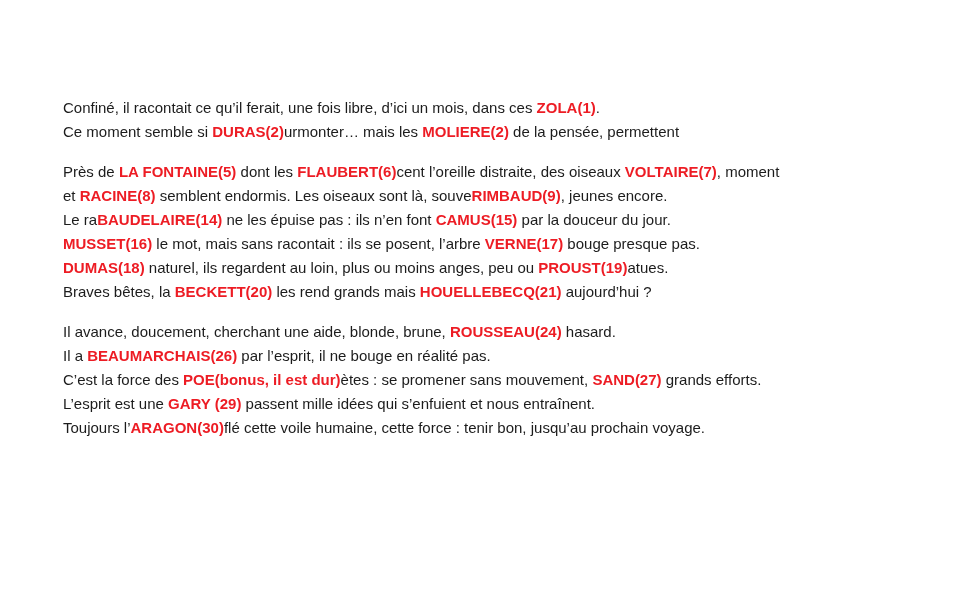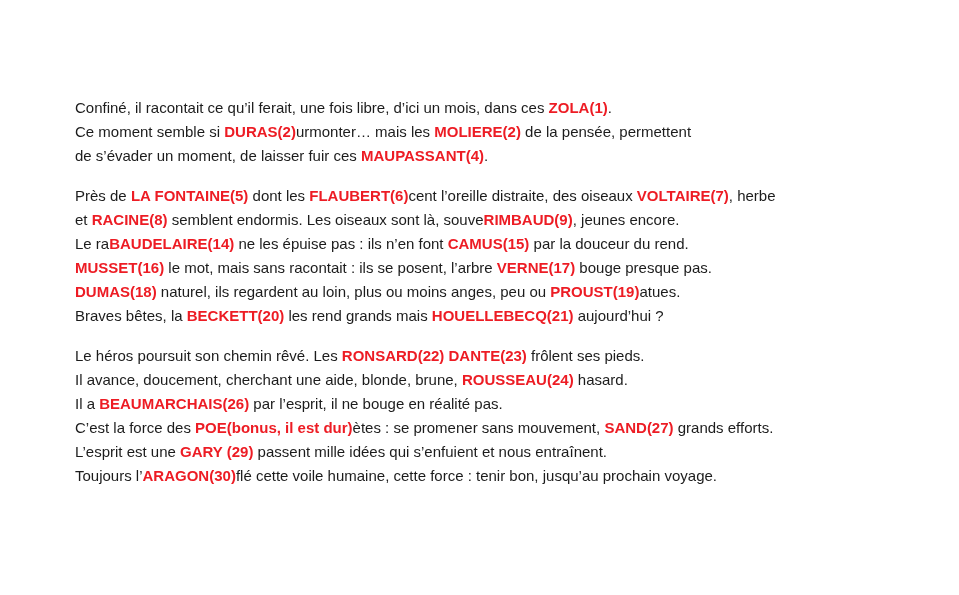--- a/index.html
+++ b/index.html
@@ -14,21 +14,21 @@
     font-family: "Liberation Sans", "DejaVu Sans", sans-serif;
   }
   .page {
     position: relative;
     width: 959px;
     height: 595px;
     background: var(--bg-color, #ffffff);
   }
   .doc-body {
     position: absolute;
-    left: 75px;
+    left: 63px;
     top: 96px;
     width: 880px;
   }
   .paragraph {
     margin: 0 0 16px 0;
   }
   .line {
     font-size: 15px;
     line-height: 24px;
     white-space: nowrap;
@@ -44,32 +44,30 @@
   }
 </style>
 </head>
 <body>
 
 <div class="page">
   <div class="doc-body">
       <div class="paragraph">
         <div class="line"><span class="plain">Confiné, il racontait ce qu’il ferait, une fois libre, d’ici un mois, dans ces </span><span class="answer">ZOLA(1)</span><span class="plain">.</span></div>
         <div class="line"><span class="plain">Ce moment semble si </span><span class="answer">DURAS(2)</span><span class="plain">urmonter… mais les </span><span class="answer">MOLIERE(2)</span><span class="plain"> de la pensée, permettent</span></div>
-        <div class="line"><span class="plain">de s’évader un moment, de laisser fuir ces </span><span class="answer">MAUPASSANT(4)</span><span class="plain">.</span></div>
       </div>
       <div class="paragraph">
-        <div class="line"><span class="plain">Près de </span><span class="answer">LA FONTAINE(5)</span><span class="plain"> dont les </span><span class="answer">FLAUBERT(6)</span><span class="plain">cent l’oreille distraite, des oiseaux </span><span class="answer">VOLTAIRE(7)</span><span class="plain">, herbe</span></div>
+        <div class="line"><span class="plain">Près de </span><span class="answer">LA FONTAINE(5)</span><span class="plain"> dont les </span><span class="answer">FLAUBERT(6)</span><span class="plain">cent l’oreille distraite, des oiseaux </span><span class="answer">VOLTAIRE(7)</span><span class="plain">, moment</span></div>
         <div class="line"><span class="plain">et </span><span class="answer">RACINE(8)</span><span class="plain"> semblent endormis. Les oiseaux sont là, souve</span><span class="answer">RIMBAUD(9)</span><span class="plain">, jeunes encore.</span></div>
-        <div class="line"><span class="plain">Le ra</span><span class="answer">BAUDELAIRE(14)</span><span class="plain"> ne les épuise pas : ils n’en font </span><span class="answer">CAMUS(15)</span><span class="plain"> par la douceur du rend.</span></div>
+        <div class="line"><span class="plain">Le ra</span><span class="answer">BAUDELAIRE(14)</span><span class="plain"> ne les épuise pas : ils n’en font </span><span class="answer">CAMUS(15)</span><span class="plain"> par la douceur du jour.</span></div>
         <div class="line"><span class="answer">MUSSET(16)</span><span class="plain"> le mot, mais sans racontait : ils se posent, l’arbre </span><span class="answer">VERNE(17)</span><span class="plain"> bouge presque pas.</span></div>
         <div class="line"><span class="answer">DUMAS(18)</span><span class="plain"> naturel, ils regardent au loin, plus ou moins anges, peu ou </span><span class="answer">PROUST(19)</span><span class="plain">atues.</span></div>
         <div class="line"><span class="plain">Braves bêtes, la </span><span class="answer">BECKETT(20)</span><span class="plain"> les rend grands mais </span><span class="answer">HOUELLEBECQ(21)</span><span class="plain"> aujourd’hui ?</span></div>
       </div>
       <div class="paragraph">
-        <div class="line"><span class="plain">Le héros poursuit son chemin rêvé. Les </span><span class="answer">RONSARD(22)</span><span class="plain"> </span><span class="answer">DANTE(23)</span><span class="plain"> frôlent ses pieds.</span></div>
         <div class="line"><span class="plain">Il avance, doucement, cherchant une aide, blonde, brune, </span><span class="answer">ROUSSEAU(24)</span><span class="plain"> hasard.</span></div>
         <div class="line"><span class="plain">Il a </span><span class="answer">BEAUMARCHAIS(26)</span><span class="plain"> par l’esprit, il ne bouge en réalité pas.</span></div>
         <div class="line"><span class="plain">C’est la force des </span><span class="answer">POE(bonus, il est dur)</span><span class="plain">ètes : se promener sans mouvement, </span><span class="answer">SAND(27)</span><span class="plain"> grands efforts.</span></div>
         <div class="line"><span class="plain">L’esprit est une </span><span class="answer">GARY (29)</span><span class="plain"> passent mille idées qui s’enfuient et nous entraînent.</span></div>
         <div class="line"><span class="plain">Toujours l’</span><span class="answer">ARAGON(30)</span><span class="plain">flé cette voile humaine, cette force : tenir bon, jusqu’au prochain voyage.</span></div>
       </div>
     </div>
 </div>
 
 </body></html>

